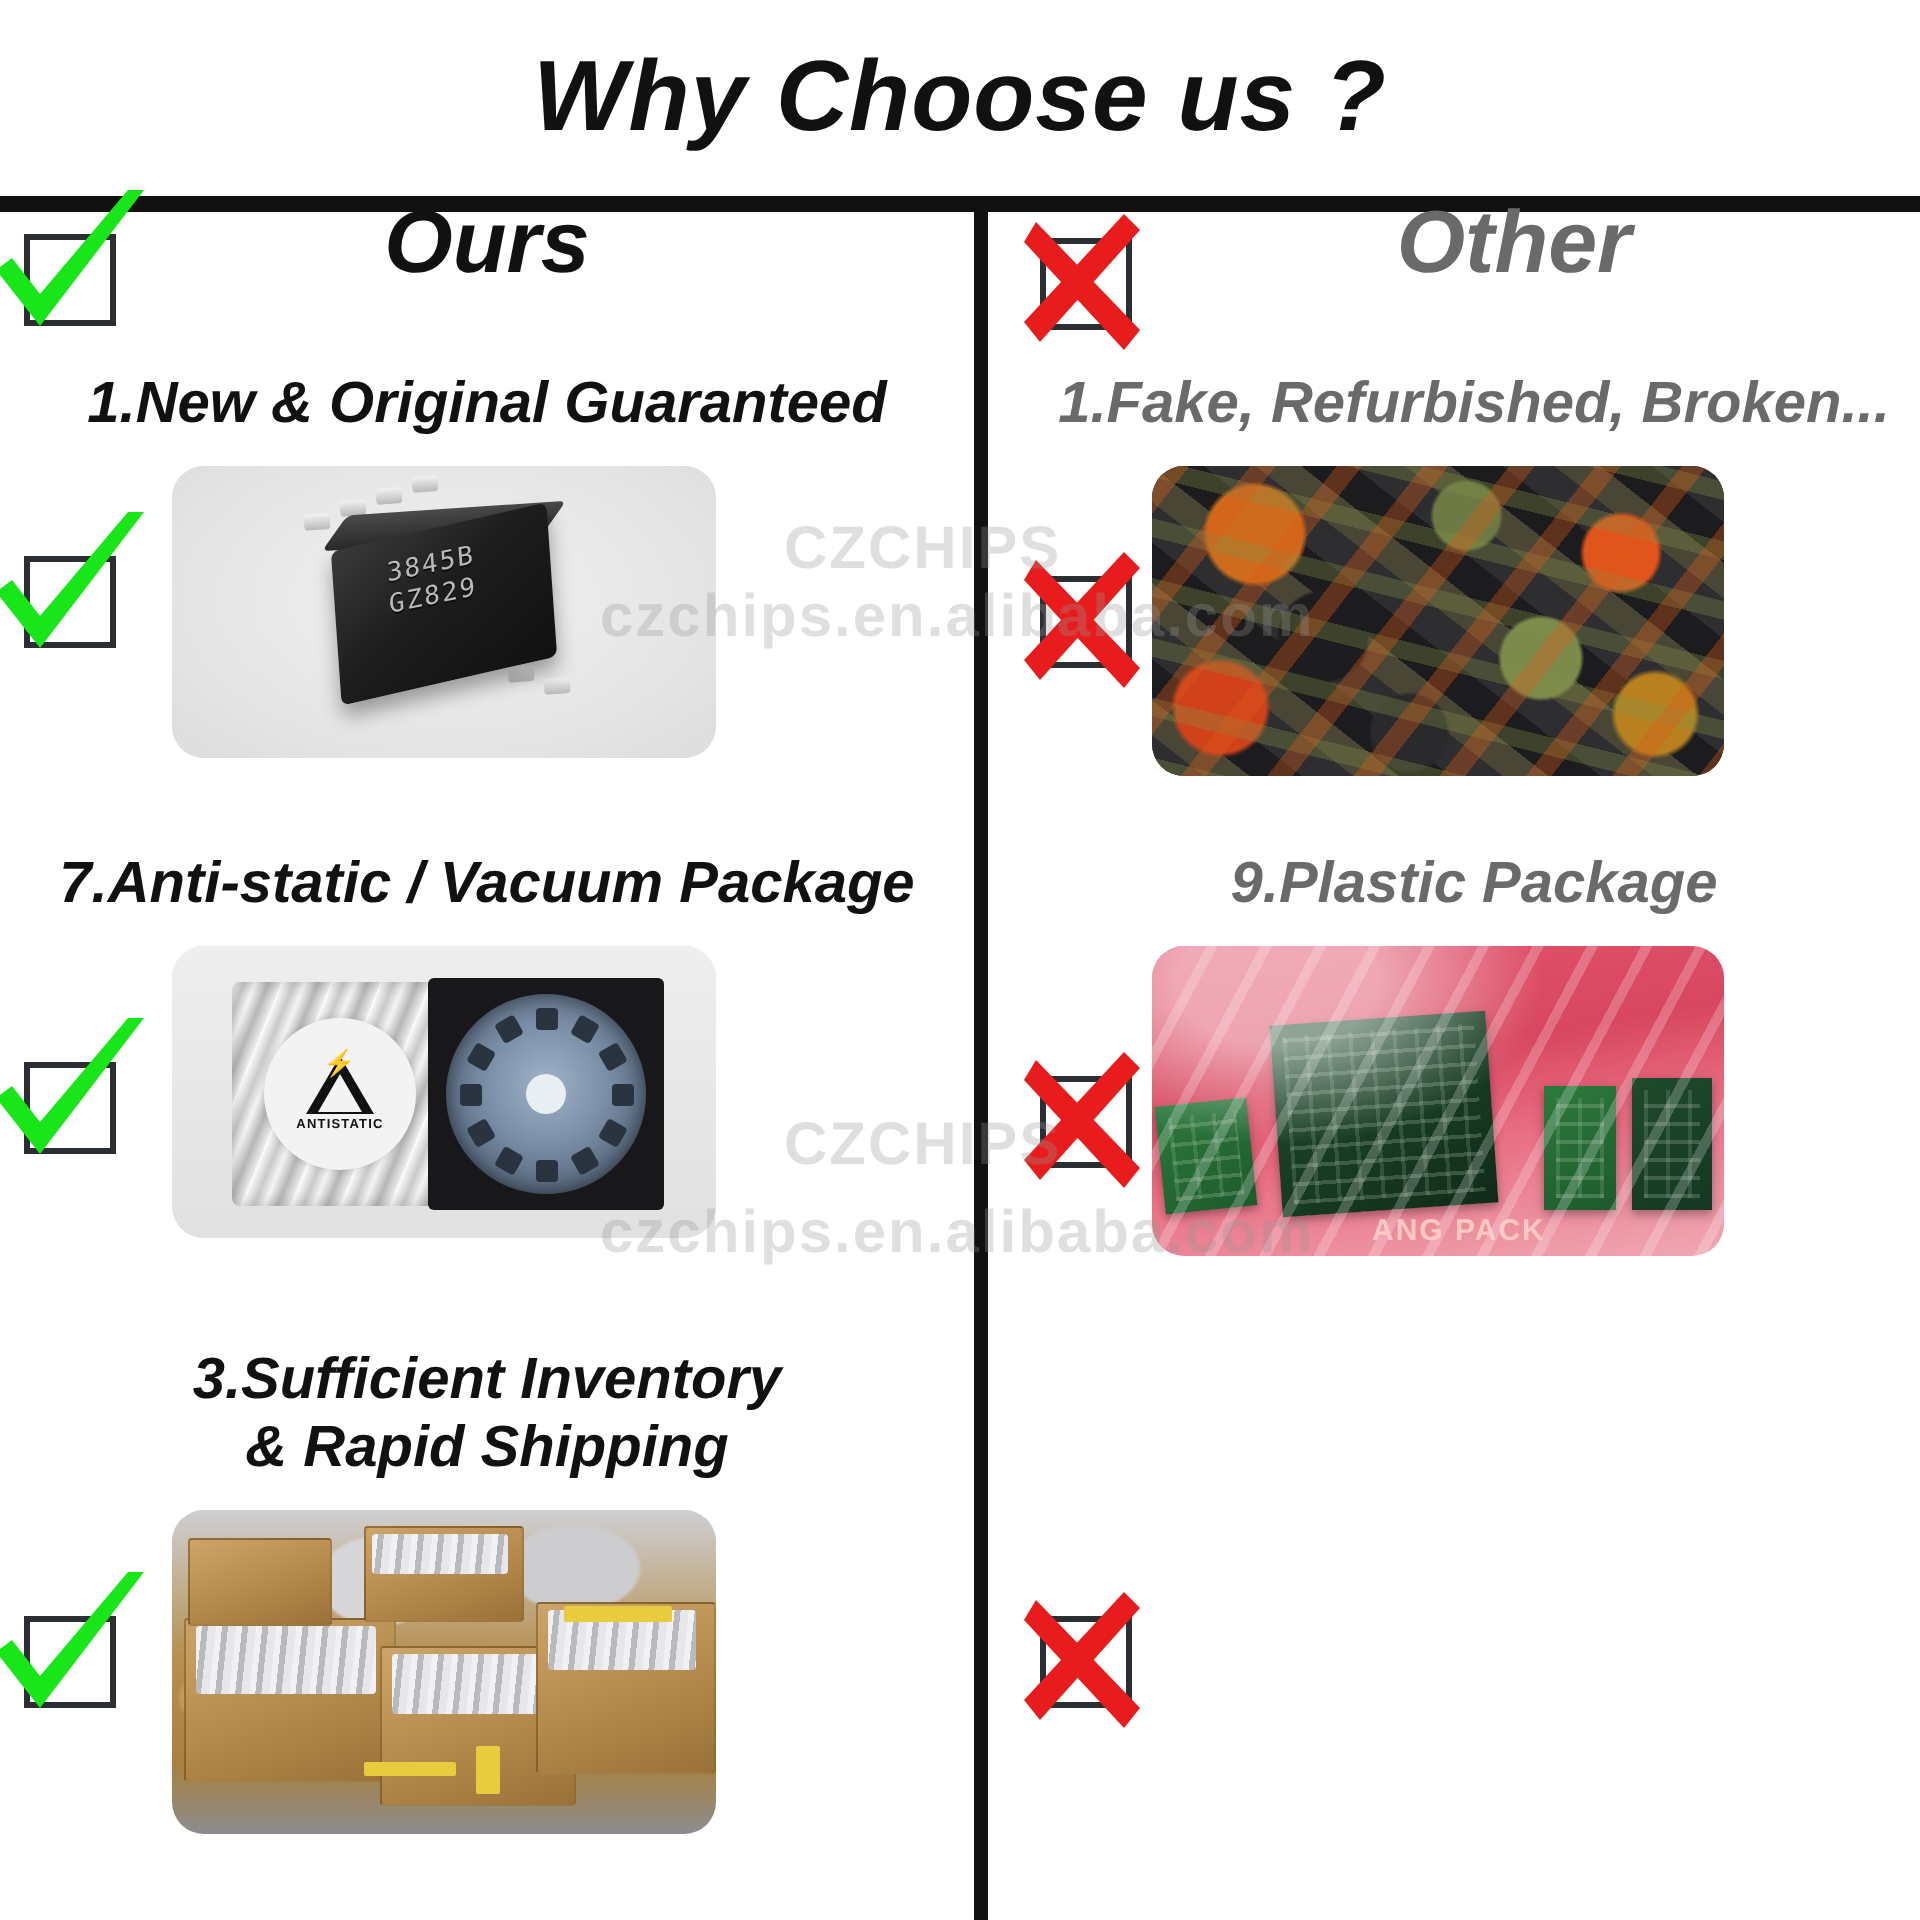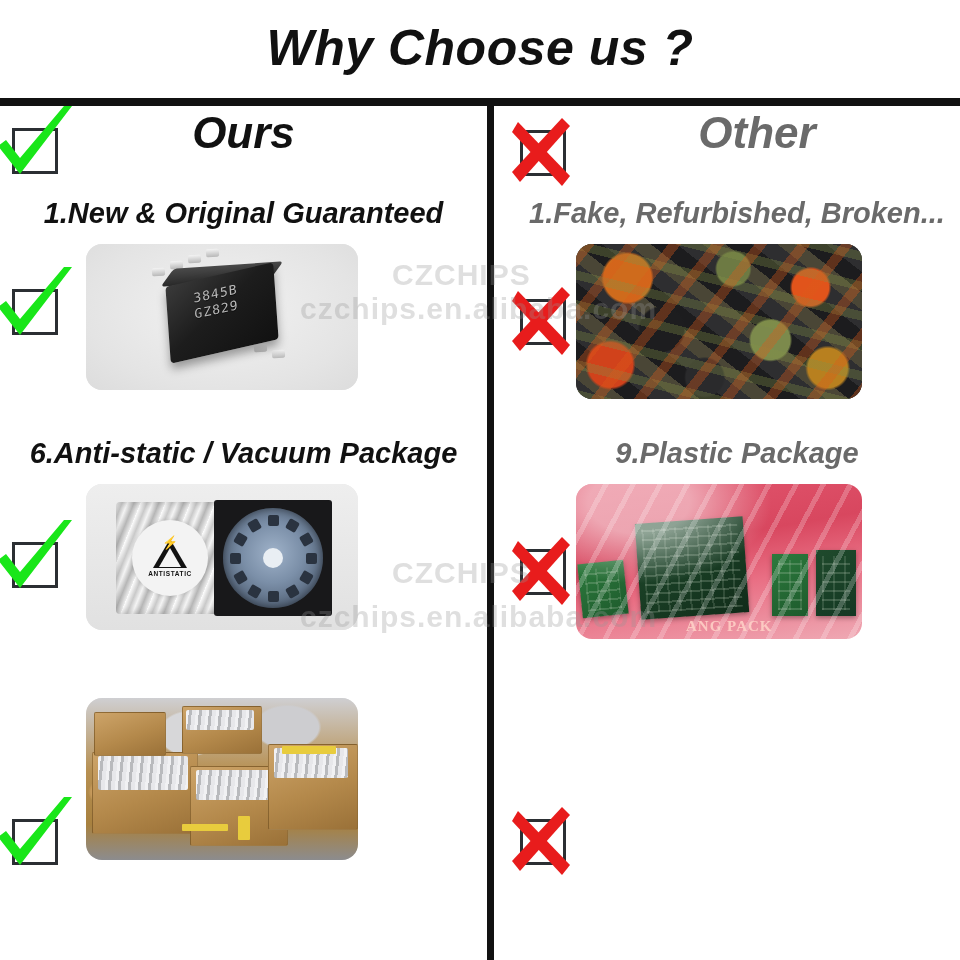--- a/index.html
+++ b/index.html
@@ -58,21 +58,21 @@
     top: 106px;
     left: 487px;
     width: 7px;
     height: 854px;
     background: #111111;
   }
 
   
   .col {
     position: absolute;
-    top: 106px;
+    top: 95px;
     height: 696px;
   }
   .col-left  { left: 0px;   width: 487px; }
   .col-right { left: 494px; width: 466px; border-radius: 31px; }
 
   
   .col-head {
     position: relative;
     height: 80px;
   }
@@ -301,21 +301,20 @@
     position: absolute; inset: 0;
     background:
       repeating-linear-gradient(-52deg, rgba(220,90,25,.35) 0 10px, transparent 10px 34px),
       repeating-linear-gradient(14deg, rgba(130,145,70,.32) 0 9px, transparent 9px 29px);
   }
 
   
   .bg-pink {
     background:
       linear-gradient(170deg, #e2566e 0%, #d8475f 38%, #e96f84 62%, #efa9b4 100%);
-    font-family: Liberation Serif, serif;
   }
   .pcb {
     position: absolute;
     background: linear-gradient(150deg,#1f4a2c,#173a22 60%,#112b19);
     box-shadow: 0 2px 5px rgba(0,0,0,.35);
   }
   .pcb.big { left: 62px; top: 36px; width: 108px; height: 96px; transform: rotate(-4deg); }
   .pcb.sm1 { left: 4px;  top: 78px; width: 46px;  height: 54px; transform: rotate(-6deg); background: linear-gradient(150deg,#2d7a3d,#1d5a2c); }
   .pcb.sm2 { left: 196px; top: 70px; width: 36px; height: 62px; background: linear-gradient(150deg,#2d7a3d,#1d5a2c); }
   .pcb.sm3 { left: 240px; top: 66px; width: 40px; height: 66px; background: linear-gradient(150deg,#1f4a2c,#143823); }
@@ -465,21 +464,21 @@
           <span class="pin" style="left:186px; top:106px;"></span>
           <div class="ic-top"></div>
           <div class="ic-body"></div>
           <div class="ic-text" style="white-space:pre-line">3845B
 GZ829</div>
         </div>
       </div>
     </div>
 
     <div class="feature f2">
-      <div class="feature-label label-left-inset">6.Anti-static / Vacuum Package</div>
+      <div class="feature-label label-left-inset">7.Anti-static / Vacuum Package</div>
       <div class="photo photo-left">
         <div class="photo-inner bg-pack">
           <div class="foil">
             <div class="foil-label">
               <div class="tri"></div>
               <div class="bolt">⚡</div>
               <div class="cap">ANTISTATIC</div>
             </div>
           </div>
           <div class="reel-tray">
@@ -496,20 +495,22 @@
               <span class="reel-pocket" style="transform:rotate(270deg) translateY(-38px);"></span>
               <span class="reel-pocket" style="transform:rotate(300deg) translateY(-38px);"></span>
               <span class="reel-pocket" style="transform:rotate(330deg) translateY(-38px);"></span>
             </div>
           </div>
         </div>
       </div>
     </div>
 
     <div class="feature f3">
+      <div class="feature-label label-left-inset">3.Sufficient Inventory
+&amp; Rapid Shipping</div>
       <div class="photo photo-left photo-tall">
         <div class="photo-inner bg-boxes">
           <span class="box-shape" style="left:6px;   top:54px;  width:104px; height:80px;"></span>
           <span class="bag-fill" style="left:12px;  top:58px;  width:90px;  height:34px;"></span>
           <span class="box-shape" style="left:104px; top:68px;  width:96px;  height:78px;"></span>
           <span class="bag-fill" style="left:110px; top:72px;  width:82px;  height:30px;"></span>
           <span class="box-shape" style="left:182px; top:46px;  width:88px;  height:84px;"></span>
           <span class="bag-fill" style="left:188px; top:50px;  width:74px;  height:30px;"></span>
           <span class="box-shape" style="left:96px;  top:8px;   width:78px;  height:46px;"></span>
           <span class="bag-fill" style="left:100px; top:12px;  width:68px;  height:20px;"></span>

